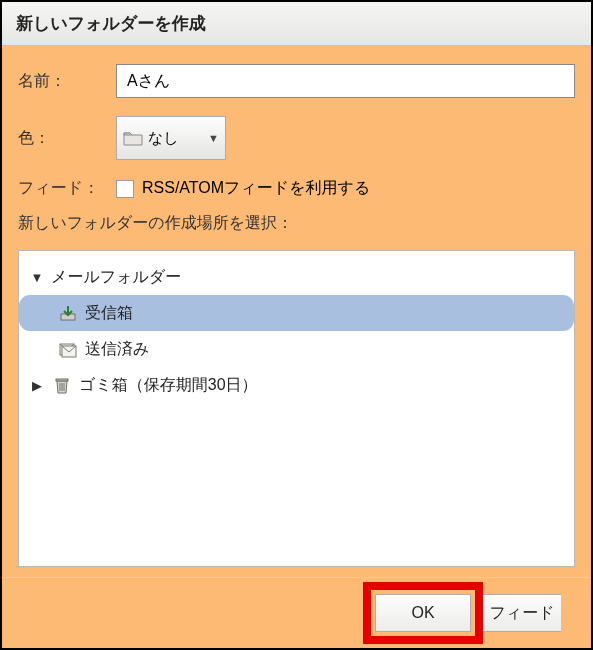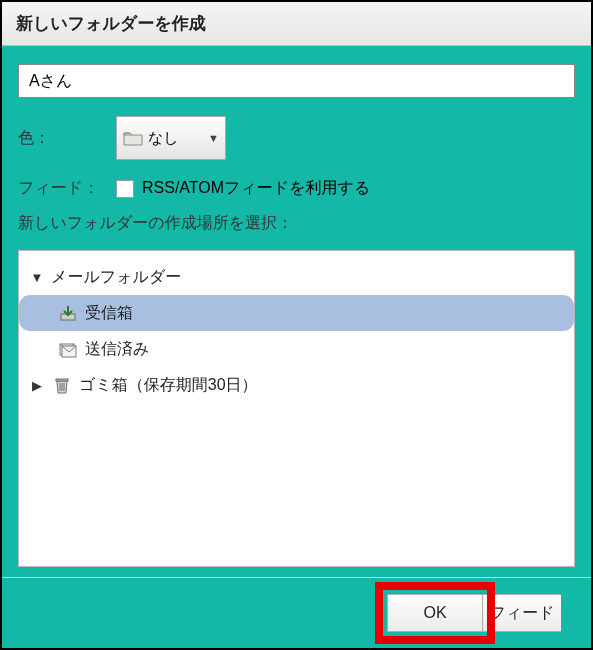--- a/index.html
+++ b/index.html
@@ -9,21 +9,21 @@
     font-size: 16px;
     background: #fff;
     width: 593px;
     height: 650px;
     overflow: hidden;
   }
   .dialog {
     width: 593px;
     height: 650px;
     border: 2px solid #000;
-    background: #14b8a6;
+    background: #fdba74;
     display: flex;
     flex-direction: column;
   }
   .titlebar {
     background: linear-gradient(#f5f5f3, #e6e6e4);
     border-bottom: 1px solid #c0c0be;
     padding: 10px 14px;
     font-weight: bold;
     font-size: 17px;
     color: #222;
@@ -130,21 +130,21 @@
   .row-icon svg { display:block; }
   .button-sep {
     border-top: 1px solid #d0d0ce;
     margin: 0 -16px;
   }
   .button-row {
     display: flex;
     justify-content: flex-end;
     align-items: center;
     padding: 16px 14px 16px 0;
-    gap: 0;
+    gap: 12px;
   }
   .btn {
     min-width: 96px;
     height: 38px;
     border: 1px solid #adadab;
     background: linear-gradient(#fdfdfd, #ececea);
     color: #222;
     font-size: 16px;
     font-family: inherit;
     cursor: default;
@@ -174,20 +174,21 @@
 </head>
 <body>
 
 <div class="dialog">
 
   <div class="titlebar">新しいフォルダーを作成</div>
 
   <div class="content">
 
     <div class="form-row">
+      <div class="form-label">名前：</div>
       <input class="name-input" type="text" value="Aさん" style="">
     </div>
 
     <div class="form-row">
       <div class="form-label">色：</div>
       <div class="color-select">
         <span class="folder-swatch">
           <svg width="20" height="16" viewBox="0 0 20 16">
             <path d="M1 3 L7 3 L9 5 L19 5 L19 15 L1 15 Z" fill="#e8e6e2" stroke="#8a8a86" stroke-width="1"></path>
             <path d="M1 3 L7 3 L9 5 L1 5 Z" fill="#d8d6d2" stroke="#8a8a86" stroke-width="1"></path>

